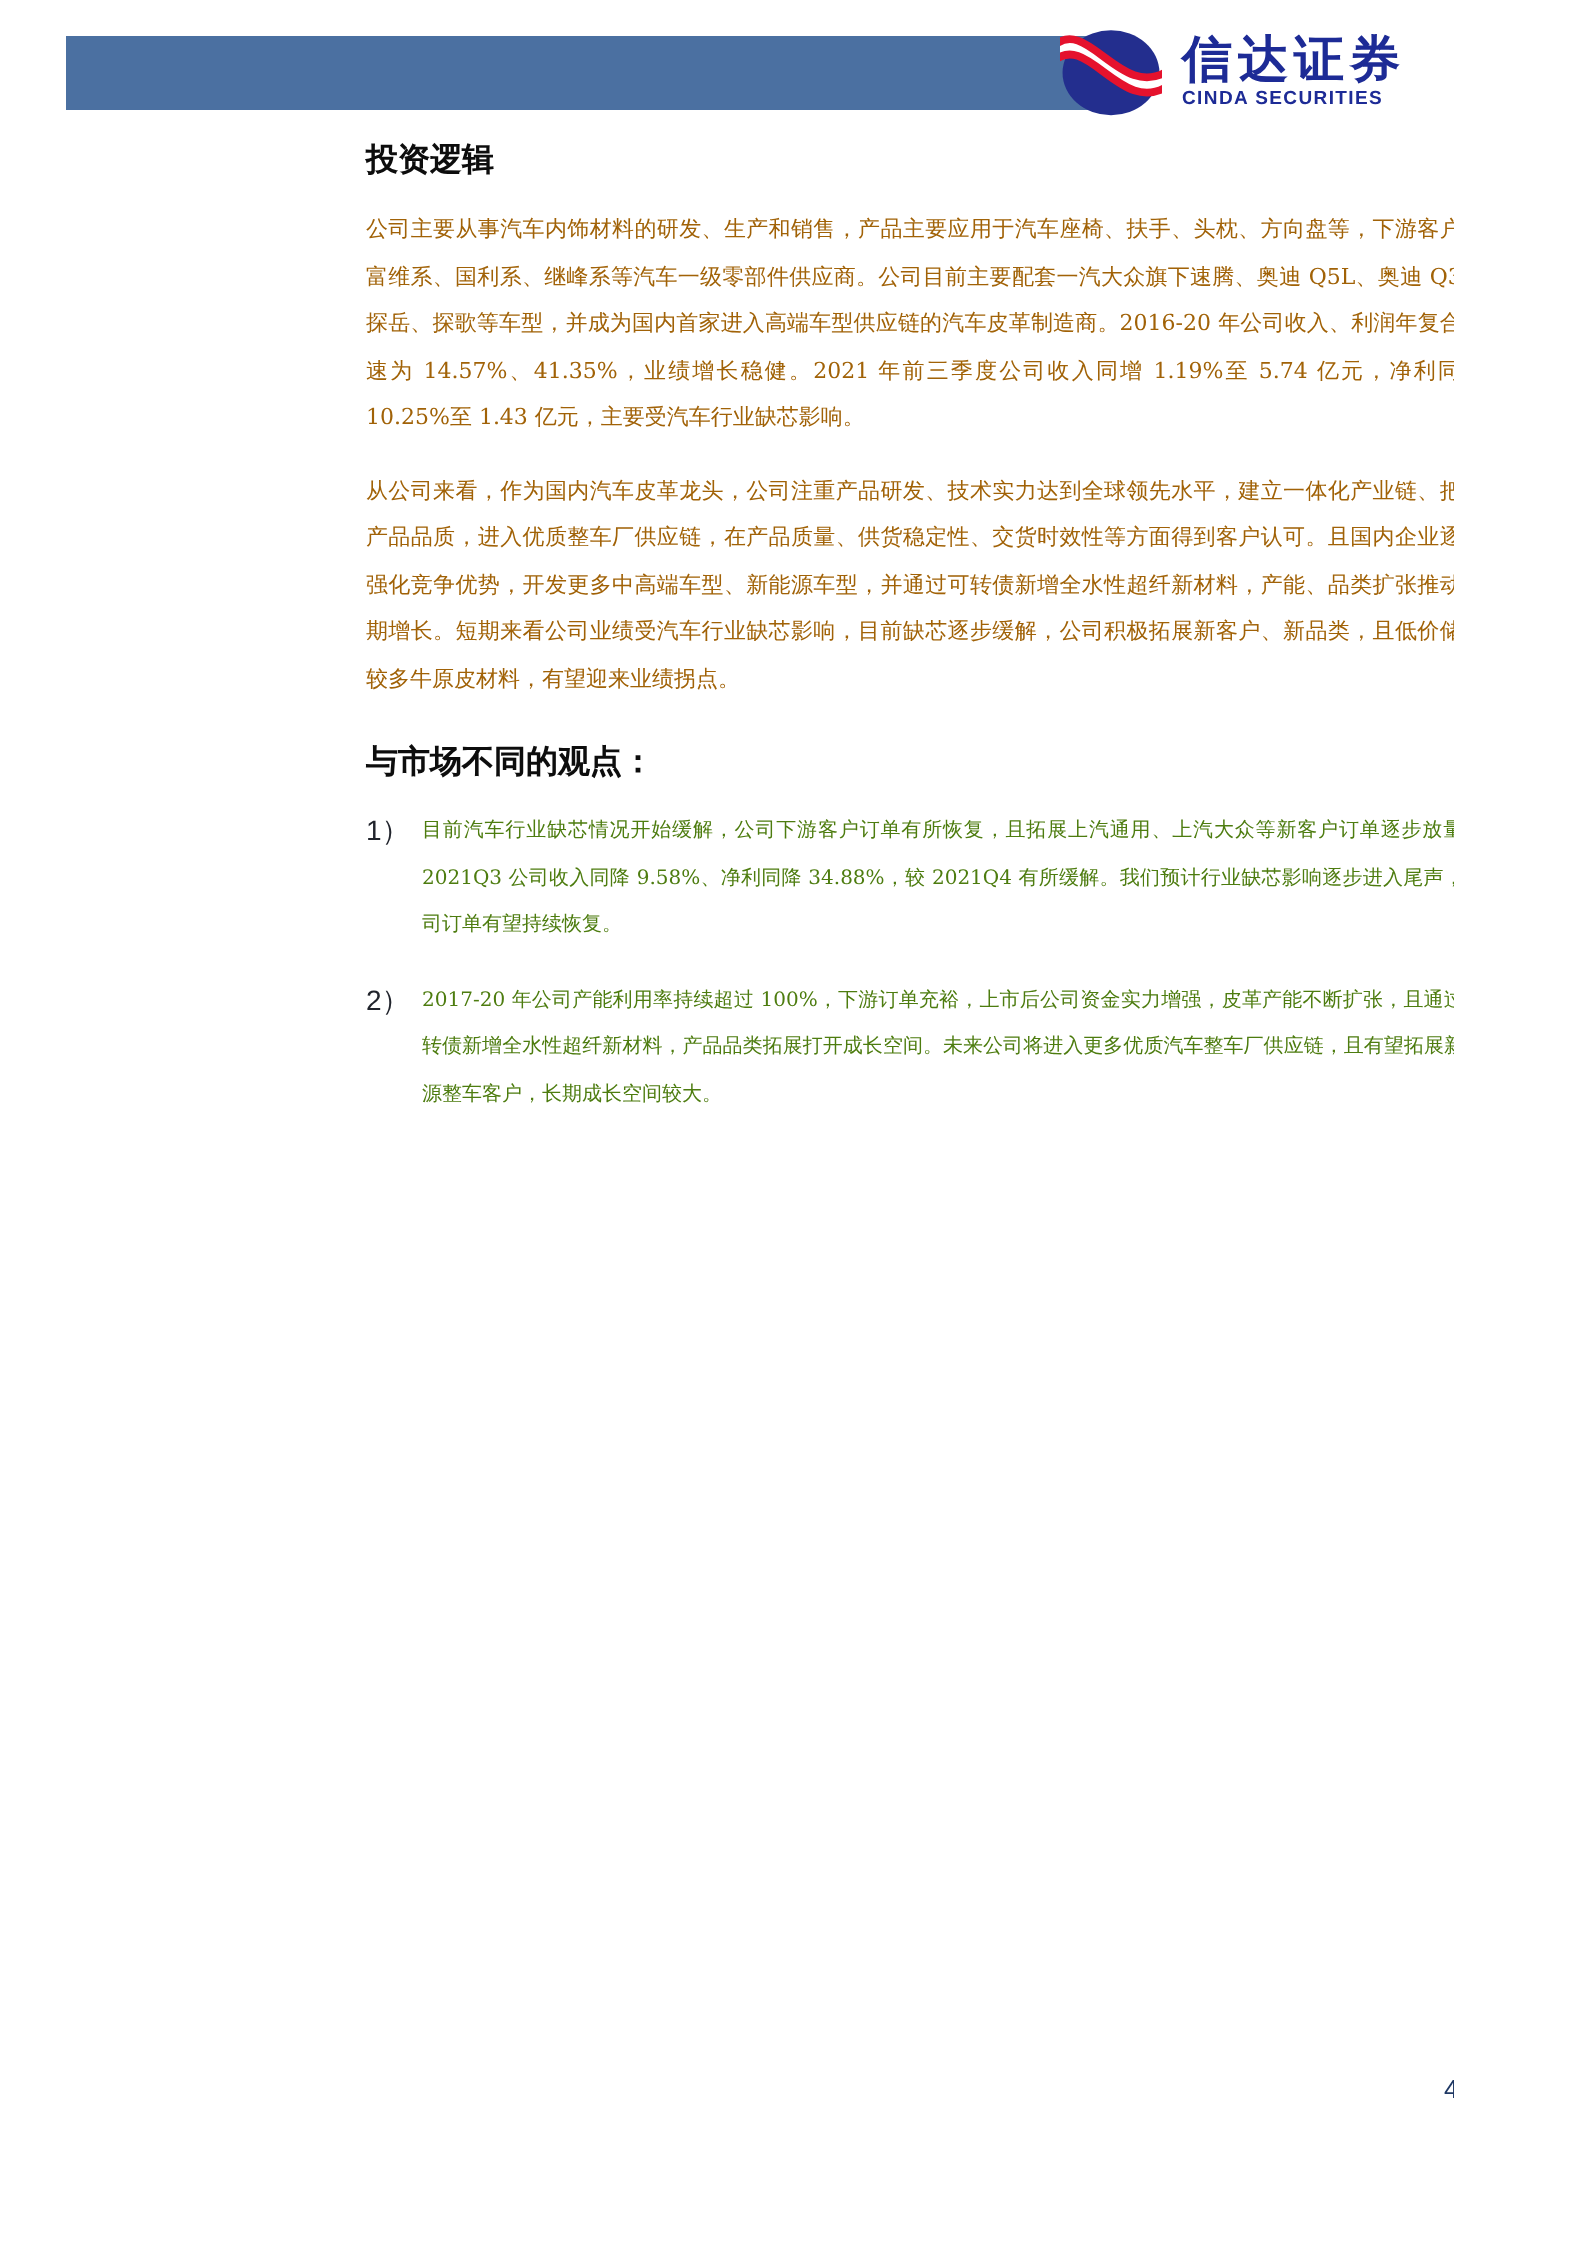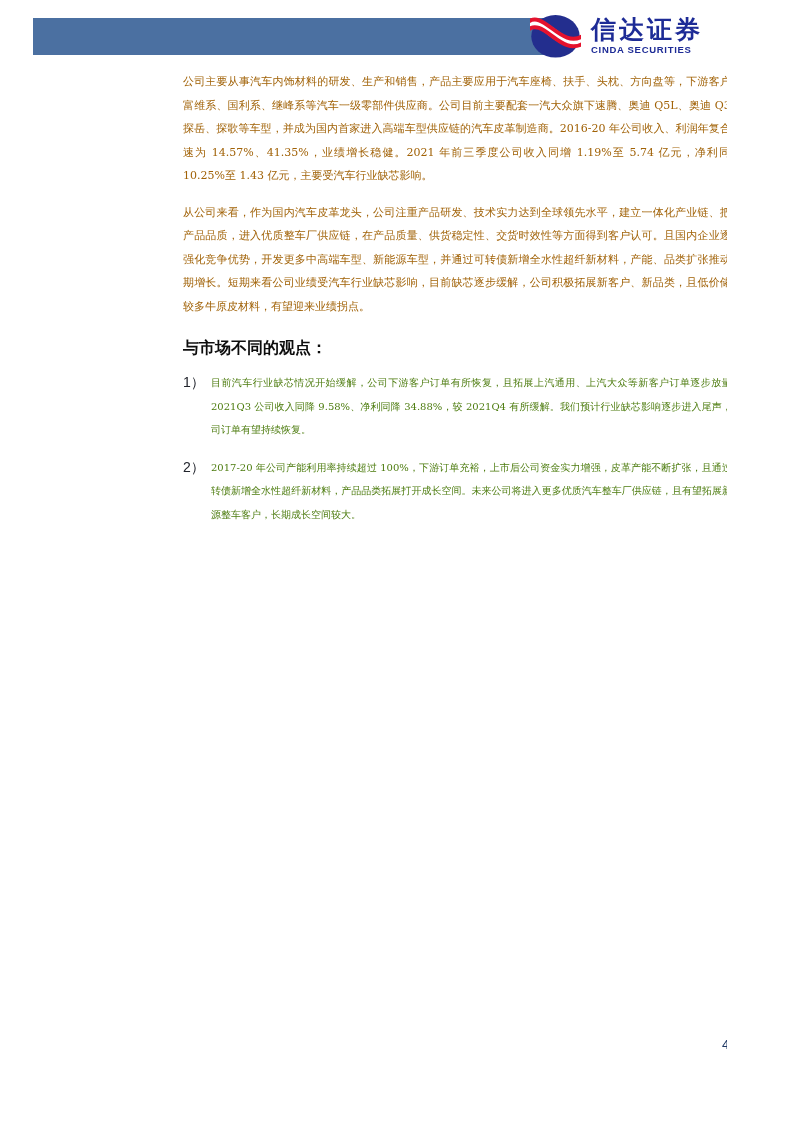--- a/index.html
+++ b/index.html
@@ -126,20 +126,21 @@
       </span>
       <span class="logo-text">
         <span class="logo-cn">信达证券</span>
         <span class="logo-en">CINDA SECURITIES</span>
       </span>
     </div>
   </header>
 
   <main class="content">
 
+    <h2 class="section-title">投资逻辑</h2>
 
     <p class="body-para">公司主要从事汽车内饰材料的研发、生产和销售，产品主要应用于汽车座椅、扶手、头枕、方向盘等，下游客户为富维系、国利系、继峰系等汽车一级零部件供应商。公司目前主要配套一汽大众旗下速腾、奥迪 Q5L、奥迪 Q3、探岳、探歌等车型，并成为国内首家进入高端车型供应链的汽车皮革制造商。2016-20 年公司收入、利润年复合增速为 14.57%、41.35%，业绩增长稳健。2021 年前三季度公司收入同增 1.19%至 5.74 亿元，净利同降 10.25%至 1.43 亿元，主要受汽车行业缺芯影响。</p>
 
 
     <p class="body-para">从公司来看，作为国内汽车皮革龙头，公司注重产品研发、技术实力达到全球领先水平，建立一体化产业链、把控产品品质，进入优质整车厂供应链，在产品质量、供货稳定性、交货时效性等方面得到客户认可。且国内企业逐步强化竞争优势，开发更多中高端车型、新能源车型，并通过可转债新增全水性超纤新材料，产能、品类扩张推动长期增长。短期来看公司业绩受汽车行业缺芯影响，目前缺芯逐步缓解，公司积极拓展新客户、新品类，且低价储备较多牛原皮材料，有望迎来业绩拐点。</p>
 
     <h2 class="section-title second">与市场不同的观点：</h2>
 
 
     <ol class="num-list">

